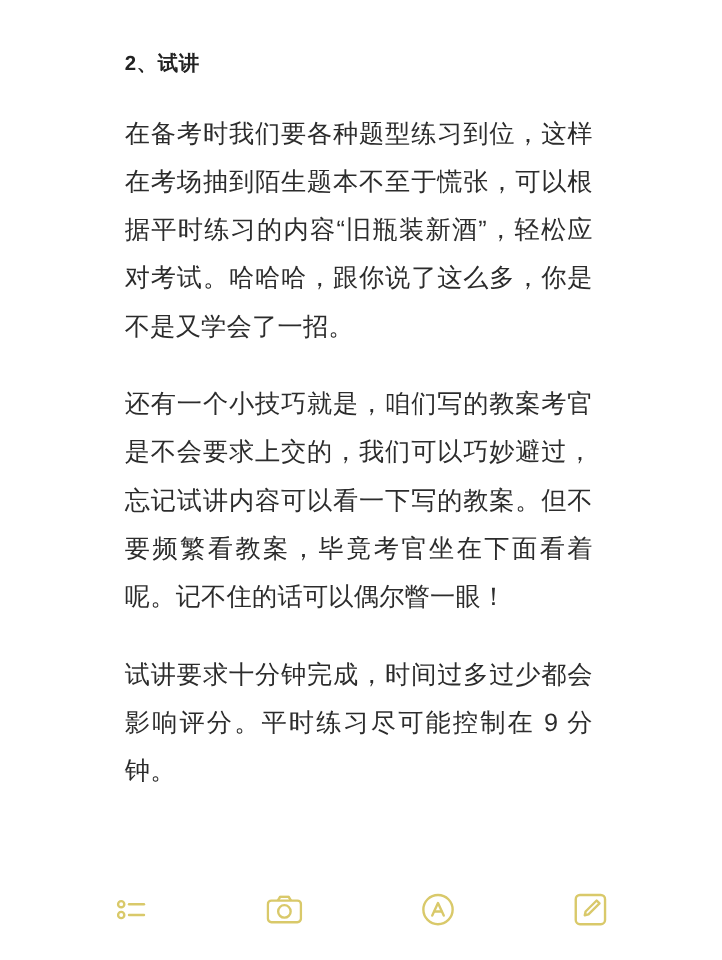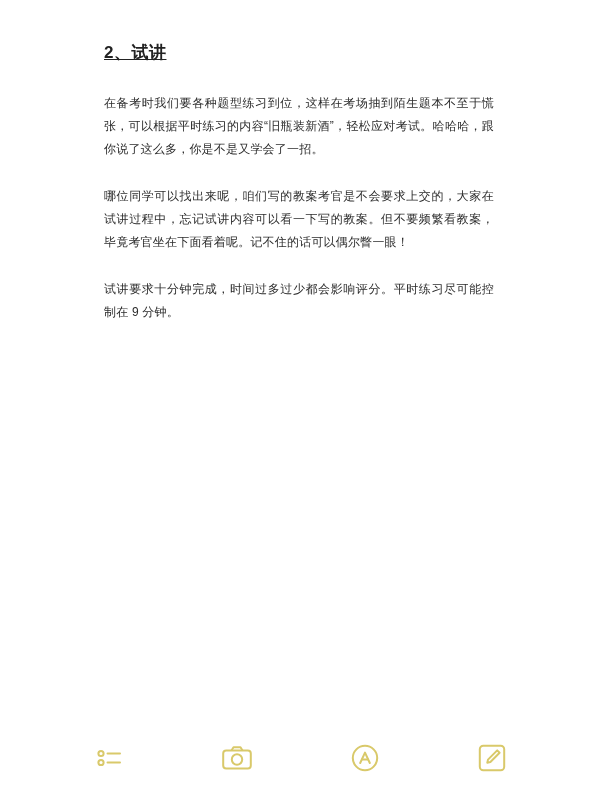--- a/index.html
+++ b/index.html
@@ -22,24 +22,23 @@
     padding: 30px 48px 0 104px;
     position: relative;
   }
   .heading {
     font-size: 17px;
     font-weight: bold;
     color: #222222;
     letter-spacing: 0.5px;
     margin: 10px 0 26px 0;
     line-height: 1.5;
-    text-decoration: underline;
   }
   .para {
-    font-size: 12px;
+    font-size: 21px;
     line-height: 1.92;
     color: #2c2c2c;
     margin: 0 0 24px 0;
     text-align: justify;
     letter-spacing: 0.2px;
     word-break: break-all;
   }
   .para:last-of-type {
     margin-bottom: 0;
   }
@@ -72,21 +71,21 @@
     max-width: 390px;
   }
 </style>
 </head>
 <body>
 
 <div class="page">
   <div class="content">
     <div class="heading">2、试讲</div>
     <p class="para">在备考时我们要各种题型练习到位，这样在考场抽到陌生题本不至于慌张，可以根据平时练习的内容“旧瓶装新酒”，轻松应对考试。哈哈哈，跟你说了这么多，你是不是又学会了一招。</p>
-    <p class="para">哪位同学可以找出来呢，咱们写的教案考官是不会要求上交的，大家在试讲过程中，忘记试讲内容可以看一下写的教案。但不要频繁看教案，毕竟考官坐在下面看着呢。记不住的话可以偶尔瞥一眼！</p>
+    <p class="para">还有一个小技巧就是，咱们写的教案考官是不会要求上交的，我们可以巧妙避过，忘记试讲内容可以看一下写的教案。但不要频繁看教案，毕竟考官坐在下面看着呢。记不住的话可以偶尔瞥一眼！</p>
     <p class="para">试讲要求十分钟完成，时间过多过少都会影响评分。平时练习尽可能控制在 9 分钟。</p>
   </div>
 </div>
 
 <div class="toolbar">
 
   <div class="tool-btn" title="list">
     <svg width="28" height="22" viewBox="0 0 28 22" fill="none">
       <circle cx="5" cy="6.5" r="2.6" stroke="#d9c96a" stroke-width="2"></circle>
       <circle cx="5" cy="15.5" r="2.6" stroke="#d9c96a" stroke-width="2"></circle>

